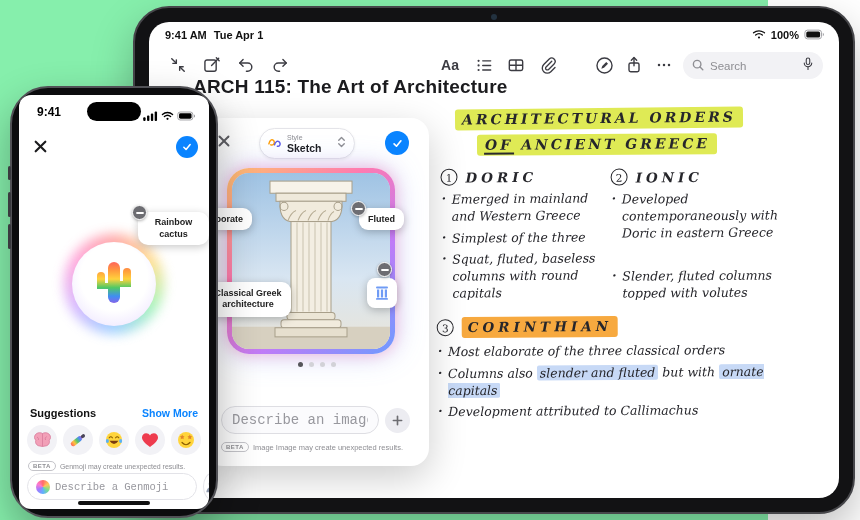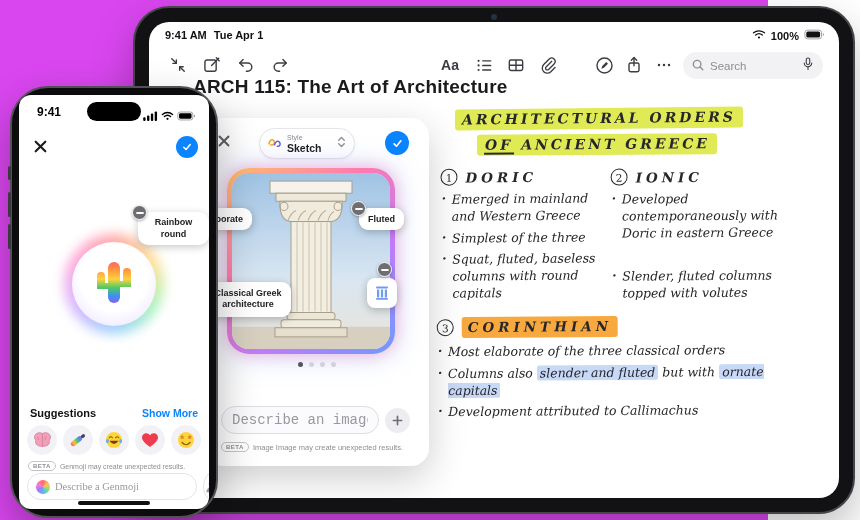--- a/index.html
+++ b/index.html
@@ -1,28 +1,28 @@
 <!DOCTYPE html>
 <html><head>
 <meta charset="utf-8">
 <style>
   *{margin:0;padding:0;box-sizing:border-box}
   html,body{width:860px;height:520px;overflow:hidden}
   body{font-family:"Liberation Sans",sans-serif;background:#fff}
-  .stage{position:relative;width:768px;height:520px;background:#d946ef}
+  .stage{position:relative;width:768px;height:520px;background:#86efac}
 
   
   .ipad{position:absolute;left:133px;top:6px;width:722px;height:508px;background:#121214;
         border:2px solid #46464a;border-radius:36px;box-shadow:0 18px 42px rgba(0,0,0,.25);z-index:1}
   .ipad-camera{position:absolute;top:6px;left:50%;transform:translateX(-50%);width:6px;height:6px;border-radius:50%;background:#233240}
   .ipad-screen{position:absolute;left:14px;top:14px;right:14px;bottom:14px;background:#fff;border-radius:20px;overflow:hidden}
 
   .pad-status-left{position:absolute;top:7px;left:16px;font-size:11px;color:#111;font-weight:700;display:flex;gap:7px}
   .pad-status-left .date{font-weight:600}
-  .pad-status-right{position:absolute;top:7px;right:14px;display:flex;align-items:center;gap:5px;font-size:11px;font-weight:600;color:#111}
+  .pad-status-right{position:absolute;top:7px;right:14px;display:flex;align-items:flex-start;gap:5px;font-size:11px;font-weight:600;color:#111}
 
   .pad-toolbar{position:absolute;top:26px;left:0;right:0;height:34px}
   .tbi{position:absolute;top:4px;width:26px;height:26px;display:flex;align-items:center;justify-content:center;color:#3c3c43;cursor:pointer}
   .tbi svg{display:block}
   .aa{font-size:14px;font-weight:600;color:#3c3c43}
   .search-pill{position:absolute;top:4px;right:16px;width:140px;height:27px;background:#f2f2f5;border-radius:14px;
                display:flex;align-items:center;gap:6px;padding:0 9px}
   .search-pill input{flex:1;min-width:0;border:none;background:transparent;outline:none;font-size:11.5px;color:#3c3c43;font-family:"Liberation Sans",sans-serif}
   .search-pill input::placeholder{color:#8e8e93}
 
@@ -110,21 +110,21 @@
   .sugg-label{position:absolute;left:11px;top:312px;font-size:11px;font-weight:700;color:#111}
   .show-more{position:absolute;right:11px;top:312px;font-size:10.5px;font-weight:600;color:#0a84ff;cursor:pointer}
   .emoji-row{position:absolute;left:8px;top:330px;display:flex;gap:6px}
   .emoji-c{width:30px;height:30px;border-radius:50%;background:#f2f2f6;display:flex;align-items:center;justify-content:center;cursor:pointer}
   .ph-beta-row{position:absolute;left:9px;top:366px;display:flex;align-items:center;gap:4px}
   .ph-disclaimer{font-size:7px;color:#8e8e93}
   .gen-input-row{position:absolute;left:8px;top:378px;right:8px;display:flex;align-items:center;gap:6px}
   .gen-field{flex:1;height:27px;border:1px solid #e3e3e8;border-radius:14px;background:#fff;display:flex;align-items:center;gap:5px;padding:0 8px}
   .swirl{width:14px;height:14px;border-radius:50%;flex:0 0 14px;
          background:conic-gradient(#ff6a6a,#ffc65c,#7ddf8a,#5fb0ff,#a17bff,#ff7ad0,#ff6a6a)}
-  .gen-field input{flex:1;min-width:0;border:none;background:transparent;outline:none;font-size:10.5px;color:#3c3c43;font-family:Liberation Serif, serif}
+  .gen-field input{flex:1;min-width:0;border:none;background:transparent;outline:none;font-size:10.5px;color:#3c3c43;font-family:Liberation Mono, monospace}
   .gen-field input::placeholder{color:#98989e}
   .person-btn{width:27px;height:27px;border-radius:50%;border:1px solid #e3e3e8;background:#fff;display:flex;align-items:center;justify-content:center;cursor:pointer}
   .home-bar{position:absolute;left:50%;transform:translateX(-50%);bottom:4px;width:72px;height:4px;border-radius:2px;background:#101010}
 </style>
 </head>
 <body>
 
 <div class="stage">
 
   <div class="ipad">
@@ -454,21 +454,21 @@
           <path d="M4.5 10 L8 13.5 L14.5 5.5"></path>
         </svg>
       </span>
 
       <span class="gen-tag">
         <span class="minus-badge badge-tag">
           <svg width="8" height="8" viewBox="0 0 8 8" stroke="#fff" stroke-width="1.8" stroke-linecap="round">
               <path d="M1 4 H7"></path>
             </svg>
         </span>
-        <span>Rainbow round</span>
+        <span>Rainbow cactus</span>
       </span>
 
       <div class="cactus-glow">
         <div class="cactus-ring"></div>
         <div class="cactus-inner">
           <span>
             <svg width="40" height="47" viewBox="0 0 40 47">
               <defs>
                 <linearGradient id="rg" gradientUnits="userSpaceOnUse" x1="0" y1="2" x2="0" y2="45">
                   <stop offset="0" stop-color="#ff5f5f"></stop>

